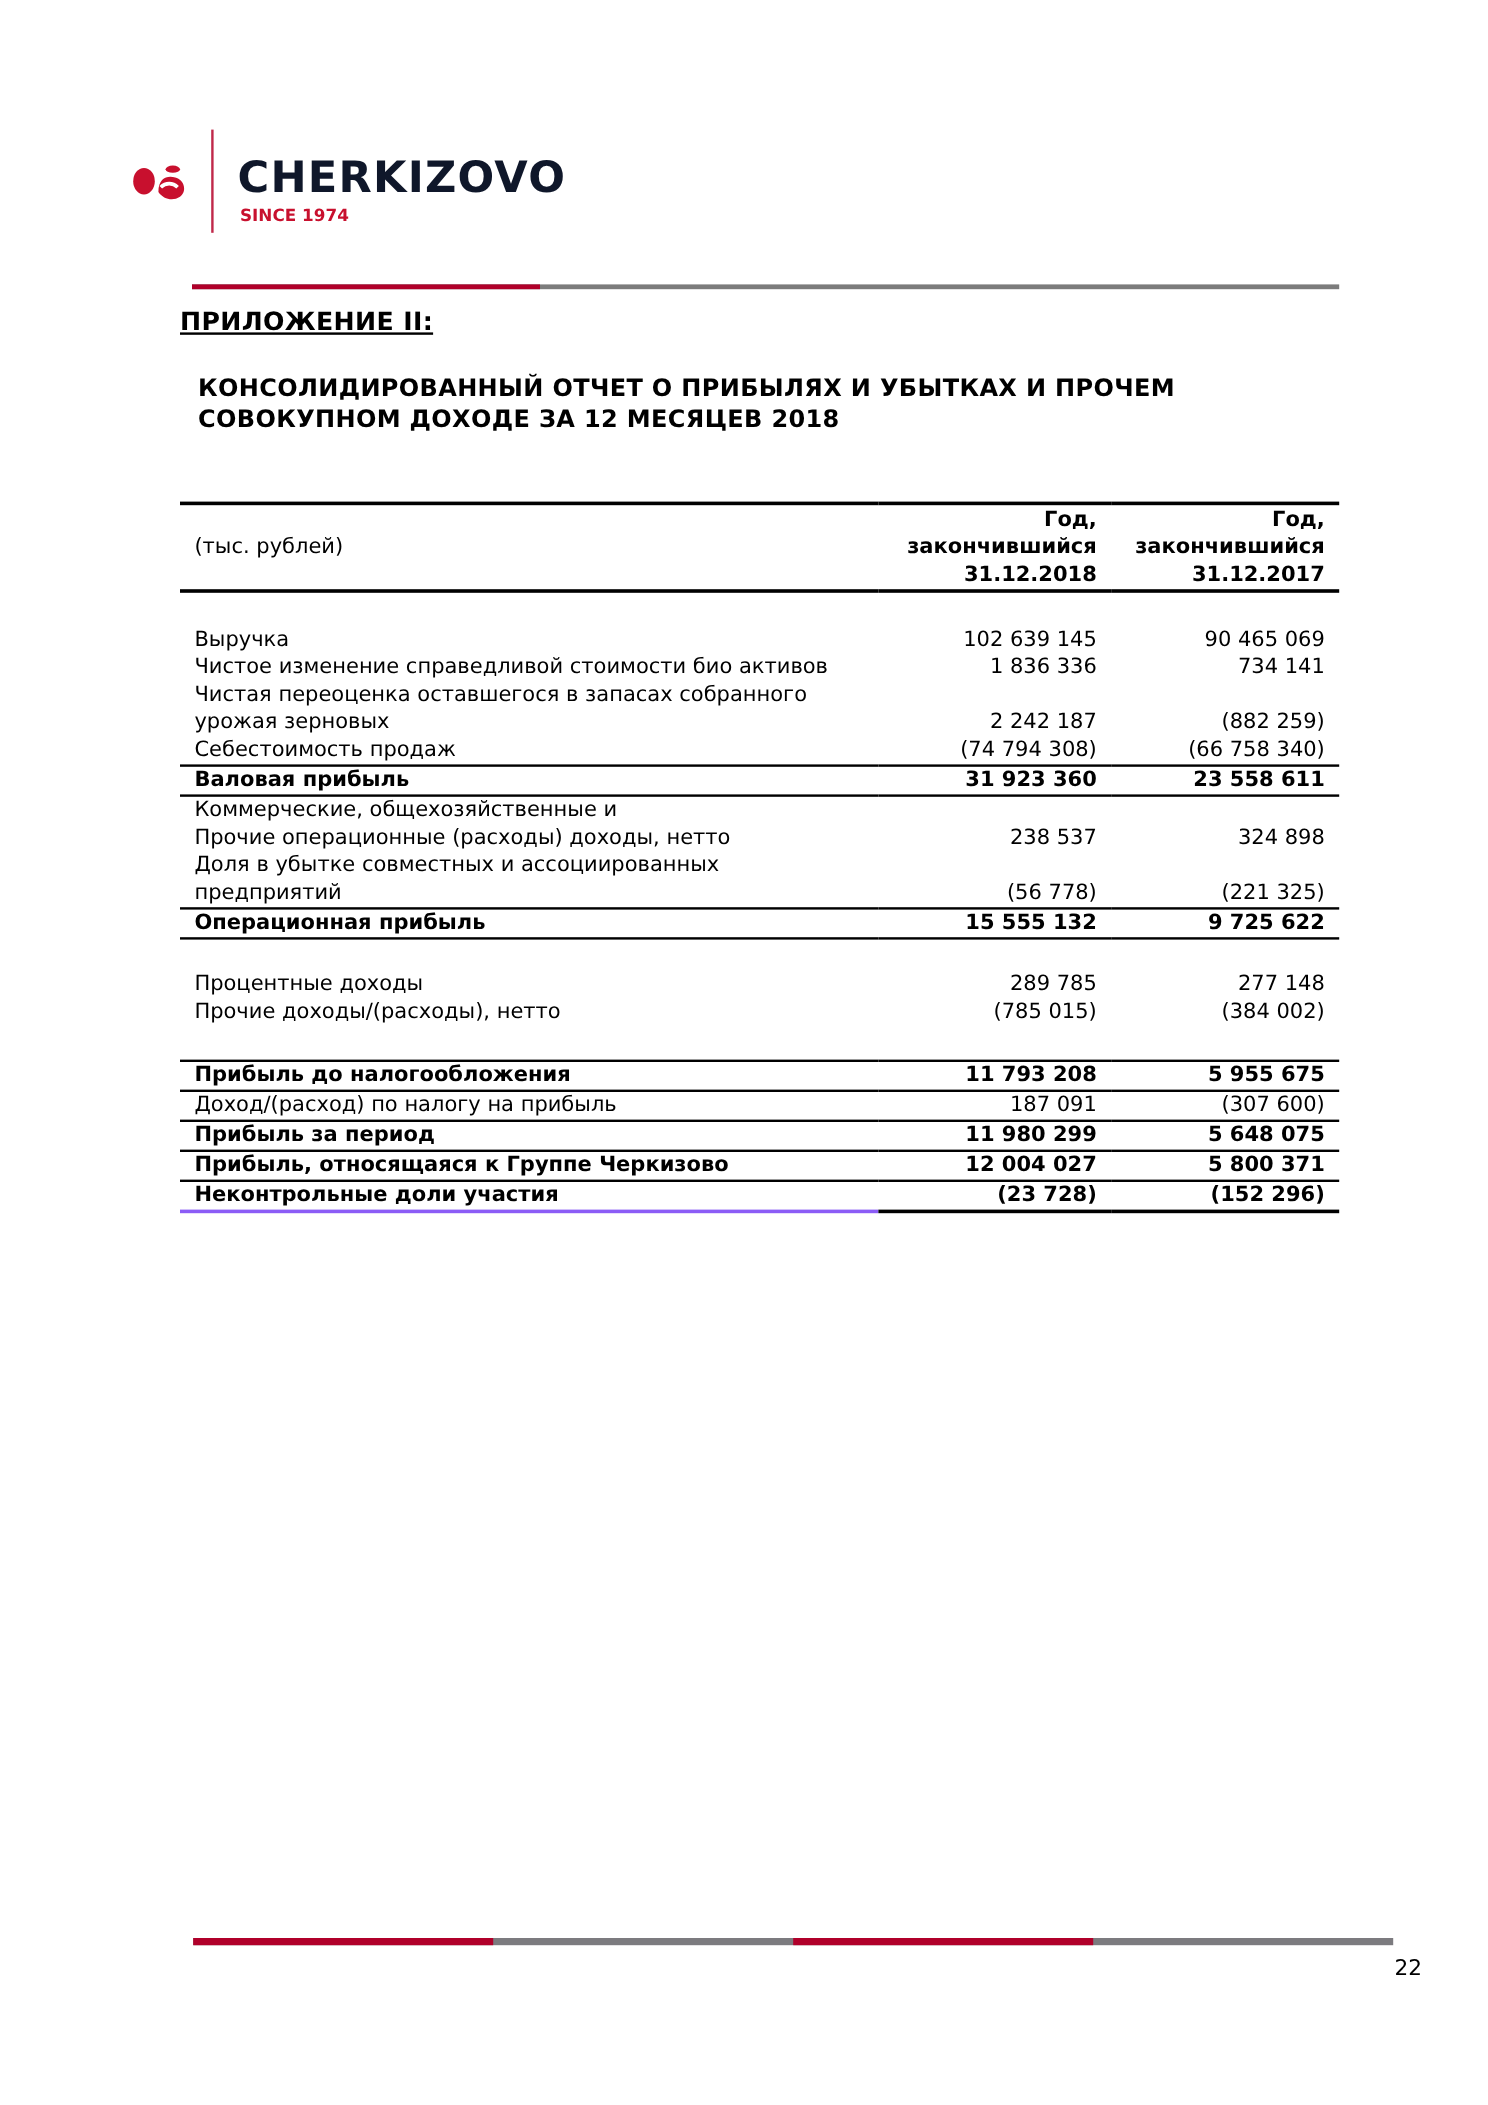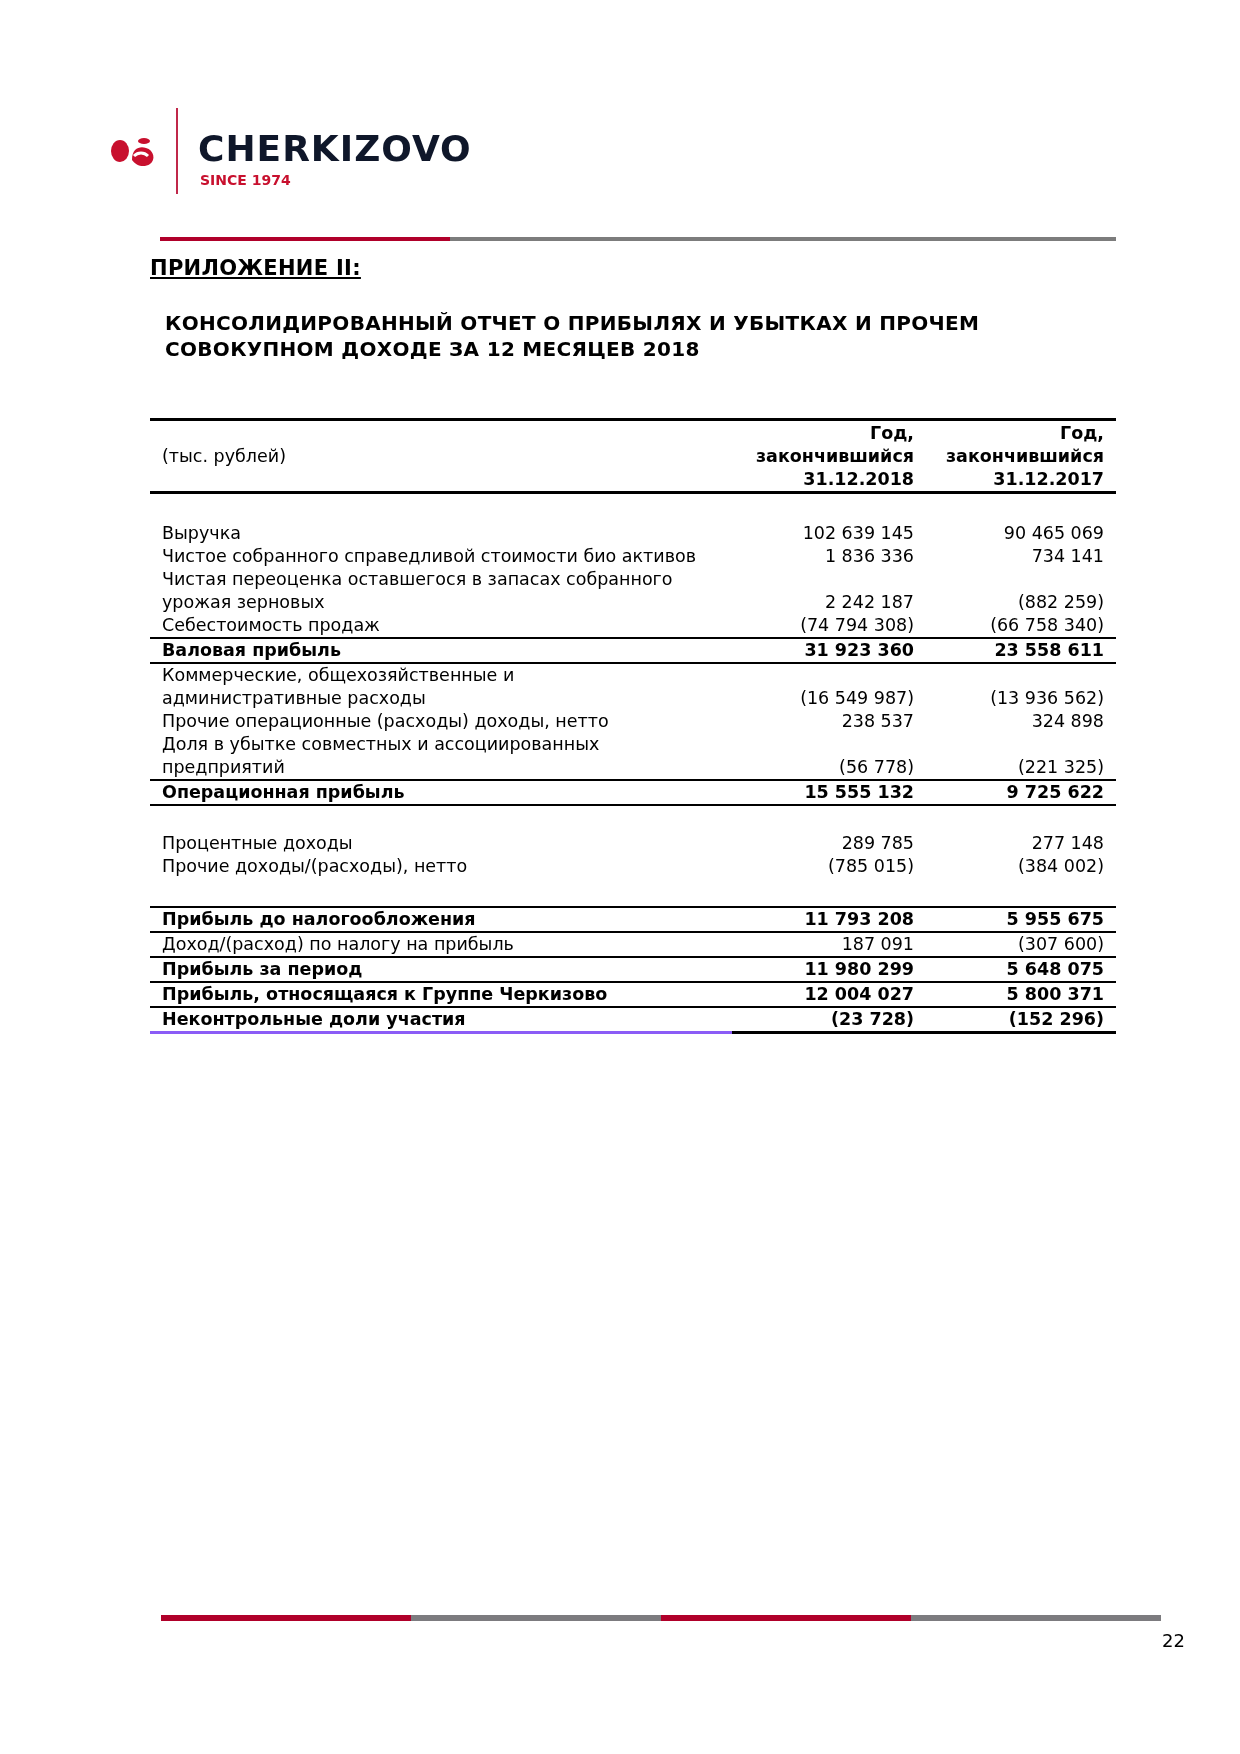--- a/index.html
+++ b/index.html
@@ -69,21 +69,21 @@
   <tr class="spacer">
         <td colspan="3" style="height:28px;"></td>
       </tr>
 
   <tr>
         <td class="label">Выручка</td>
         <td class="num">102 639 145</td>
         <td class="num num2">90 465 069</td>
       </tr>
   <tr>
-        <td class="label">Чистое собранного справедливой стоимости био активов</td>
+        <td class="label">Чистое изменение справедливой стоимости био активов</td>
         <td class="num">1 836 336</td>
         <td class="num num2">734 141</td>
       </tr>
   <tr>
         <td class="label">Чистая переоценка оставшегося в запасах собранного</td>
         <td class="num"></td>
         <td class="num num2"></td>
       </tr>
   <tr>
         <td class="label">урожая зерновых</td>
@@ -97,25 +97,20 @@
       </tr>
   <tr class="bold rule-bot">
         <td class="label">Валовая прибыль</td>
         <td class="num">31 923 360</td>
         <td class="num num2">23 558 611</td>
       </tr>
   <tr>
         <td class="label">Коммерческие, общехозяйственные и</td>
         <td class="num"></td>
         <td class="num num2"></td>
-      </tr>
-  <tr>
-        <td class="label">административные расходы</td>
-        <td class="num">(16 549 987)</td>
-        <td class="num num2">(13 936 562)</td>
       </tr>
   <tr>
         <td class="label">Прочие операционные (расходы) доходы, нетто</td>
         <td class="num">238 537</td>
         <td class="num num2">324 898</td>
       </tr>
   <tr>
         <td class="label">Доля в убытке совместных и ассоциированных</td>
         <td class="num"></td>
         <td class="num num2"></td>

